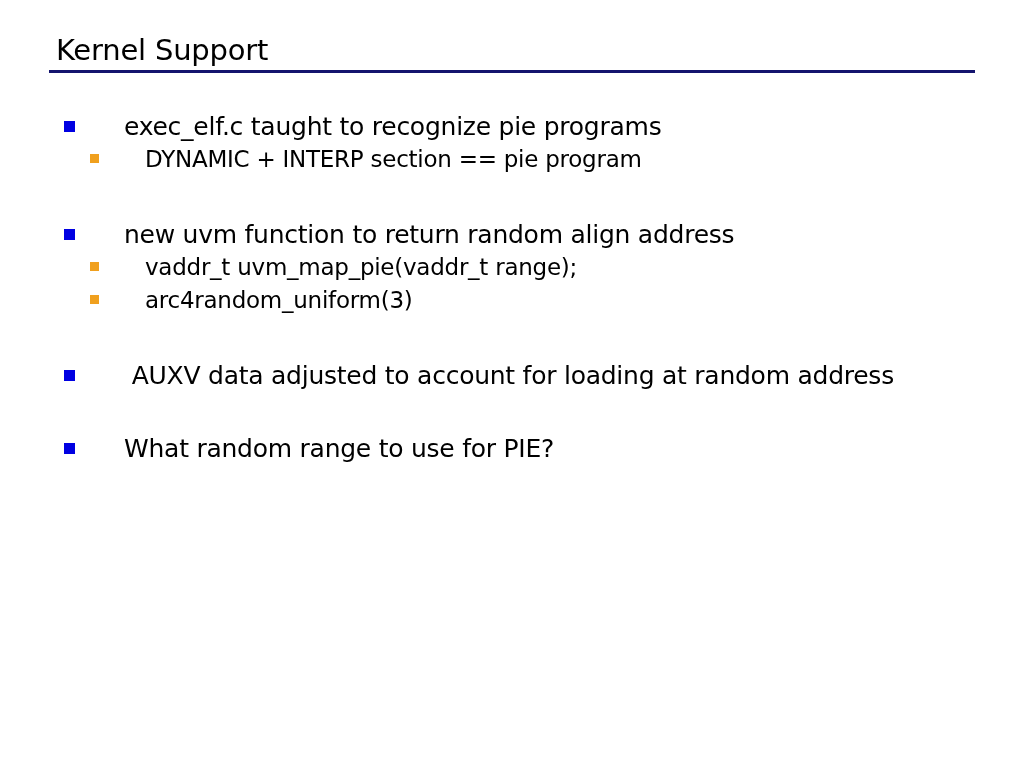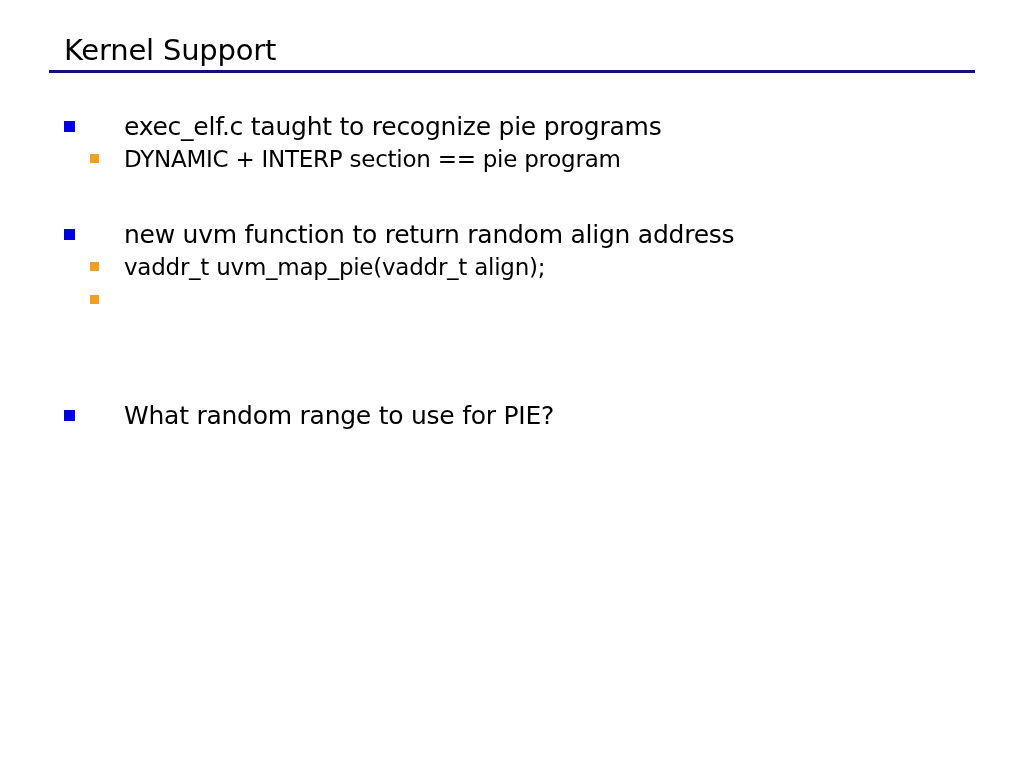--- a/index.html
+++ b/index.html
@@ -21,21 +21,21 @@
     position: relative;
     width: 1024px;
     height: 768px;
     background: #ffffff;
     box-sizing: border-box;
   }
 
   
   .slide-title {
     position: absolute;
-    left: 64px;
+    left: 56px;
     top: 33px;
     font-size: 29px;
     font-weight: 400;
     line-height: 34px;
     letter-spacing: -0.2px;
     color: #000000;
     white-space: nowrap;
   }
 
   .title-rule {
@@ -96,21 +96,21 @@
     min-height: 33px;
   }
   .lvl2 .marker {
     left: 90px;
     top: 11px;
     width: 9px;
     height: 9px;
     background: #f0a01e;
   }
   .lvl2 .btext {
-    margin-left: 84px;
+    margin-left: 105px;
     font-size: 23px;
     line-height: 33px;
     letter-spacing: -0.25px;
   }
 
   
   .group-gap {
     height: 42px;
   }
   .group-gap-sm {
@@ -138,28 +138,33 @@
     </div>
 
     <div class="group-gap"></div>
 
     <div class="bullet-row lvl1">
       <span class="marker" style="background: rgb(0, 0, 226);"></span>
       <span class="btext">new uvm function to return random align address</span>
     </div>
     <div class="bullet-row lvl2">
       <span class="marker" style="background: rgb(240, 160, 30);"></span>
-      <span class="btext">vaddr_t uvm_map_pie(vaddr_t align);</span>
+      <span class="btext">vaddr_t uvm_map_pie(vaddr_t range);</span>
     </div>
     <div class="bullet-row lvl2">
       <span class="marker" style="background: rgb(240, 160, 30);"></span>
+      <span class="btext">arc4random_uniform(3)</span>
     </div>
 
     <div class="group-gap"></div>
 
+    <div class="bullet-row lvl1">
+      <span class="marker" style="background: rgb(0, 0, 226);"></span>
+      <span class="btext"> AUXV data adjusted to account for loading at random address</span>
+    </div>
 
     <div class="group-gap-sm"></div>
 
     <div class="bullet-row lvl1">
       <span class="marker" style="background: rgb(0, 0, 226);"></span>
       <span class="btext">What random range to use for PIE?</span>
     </div>
 
   </div>
 

